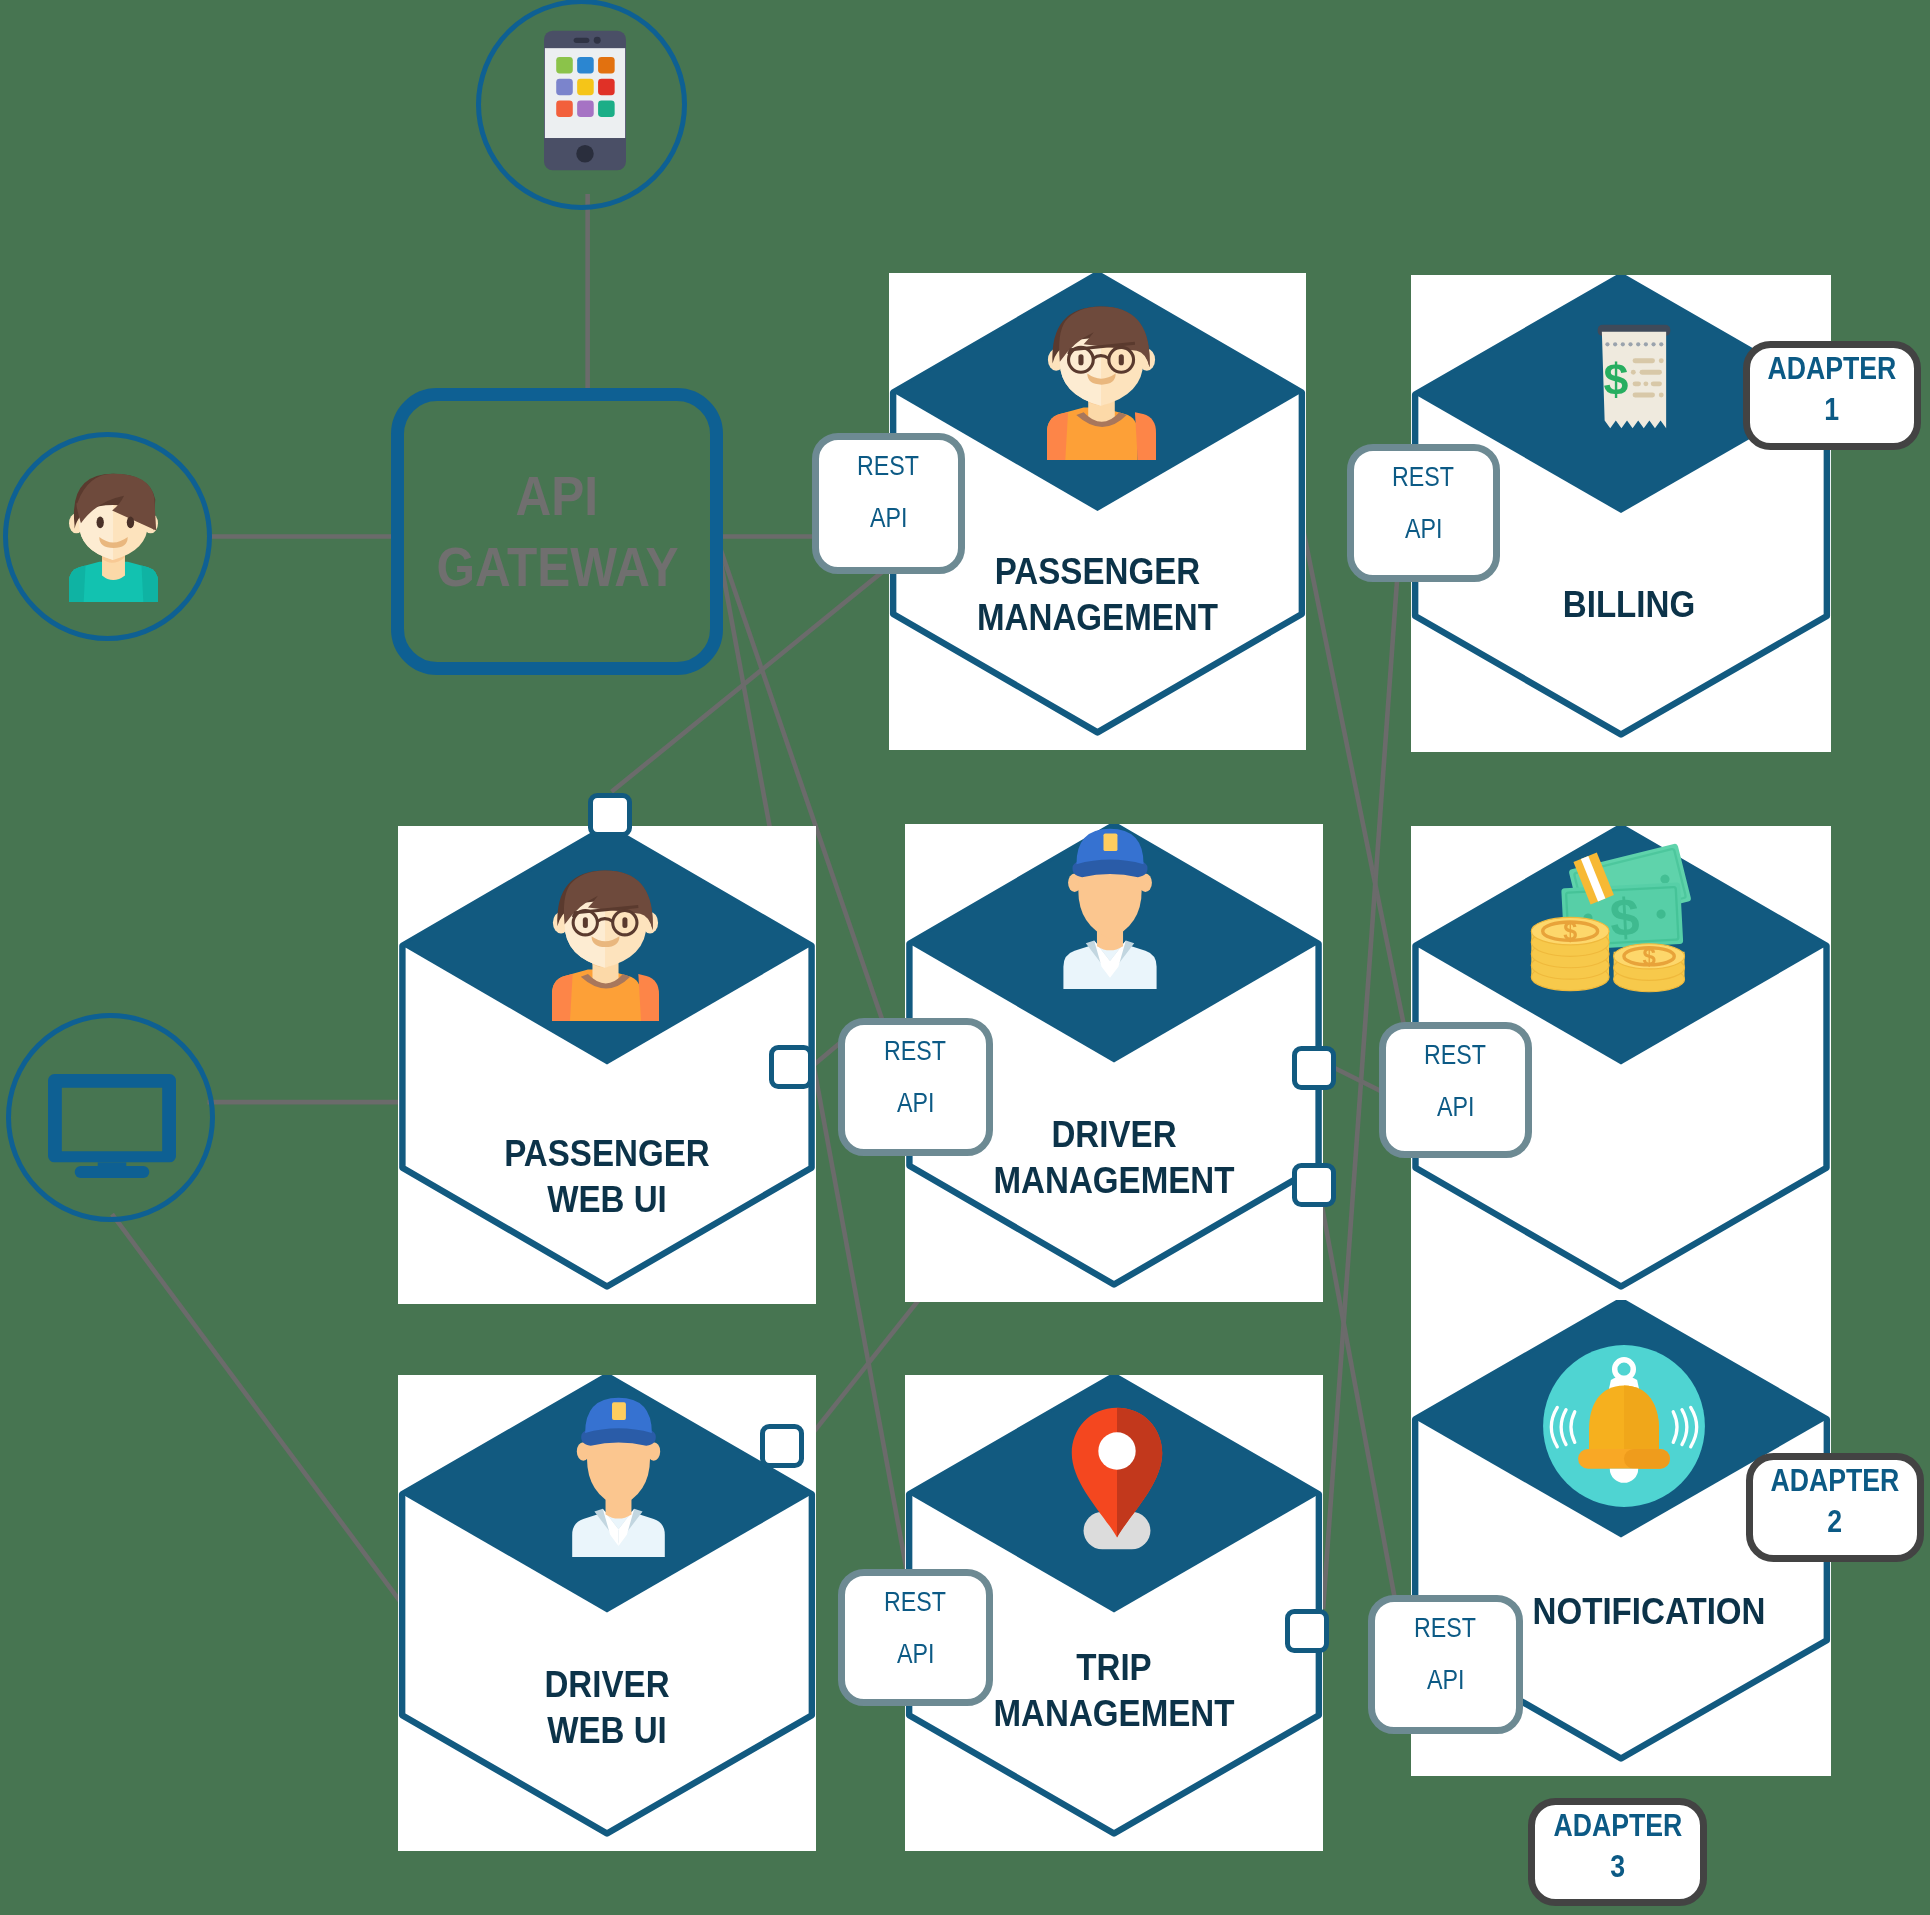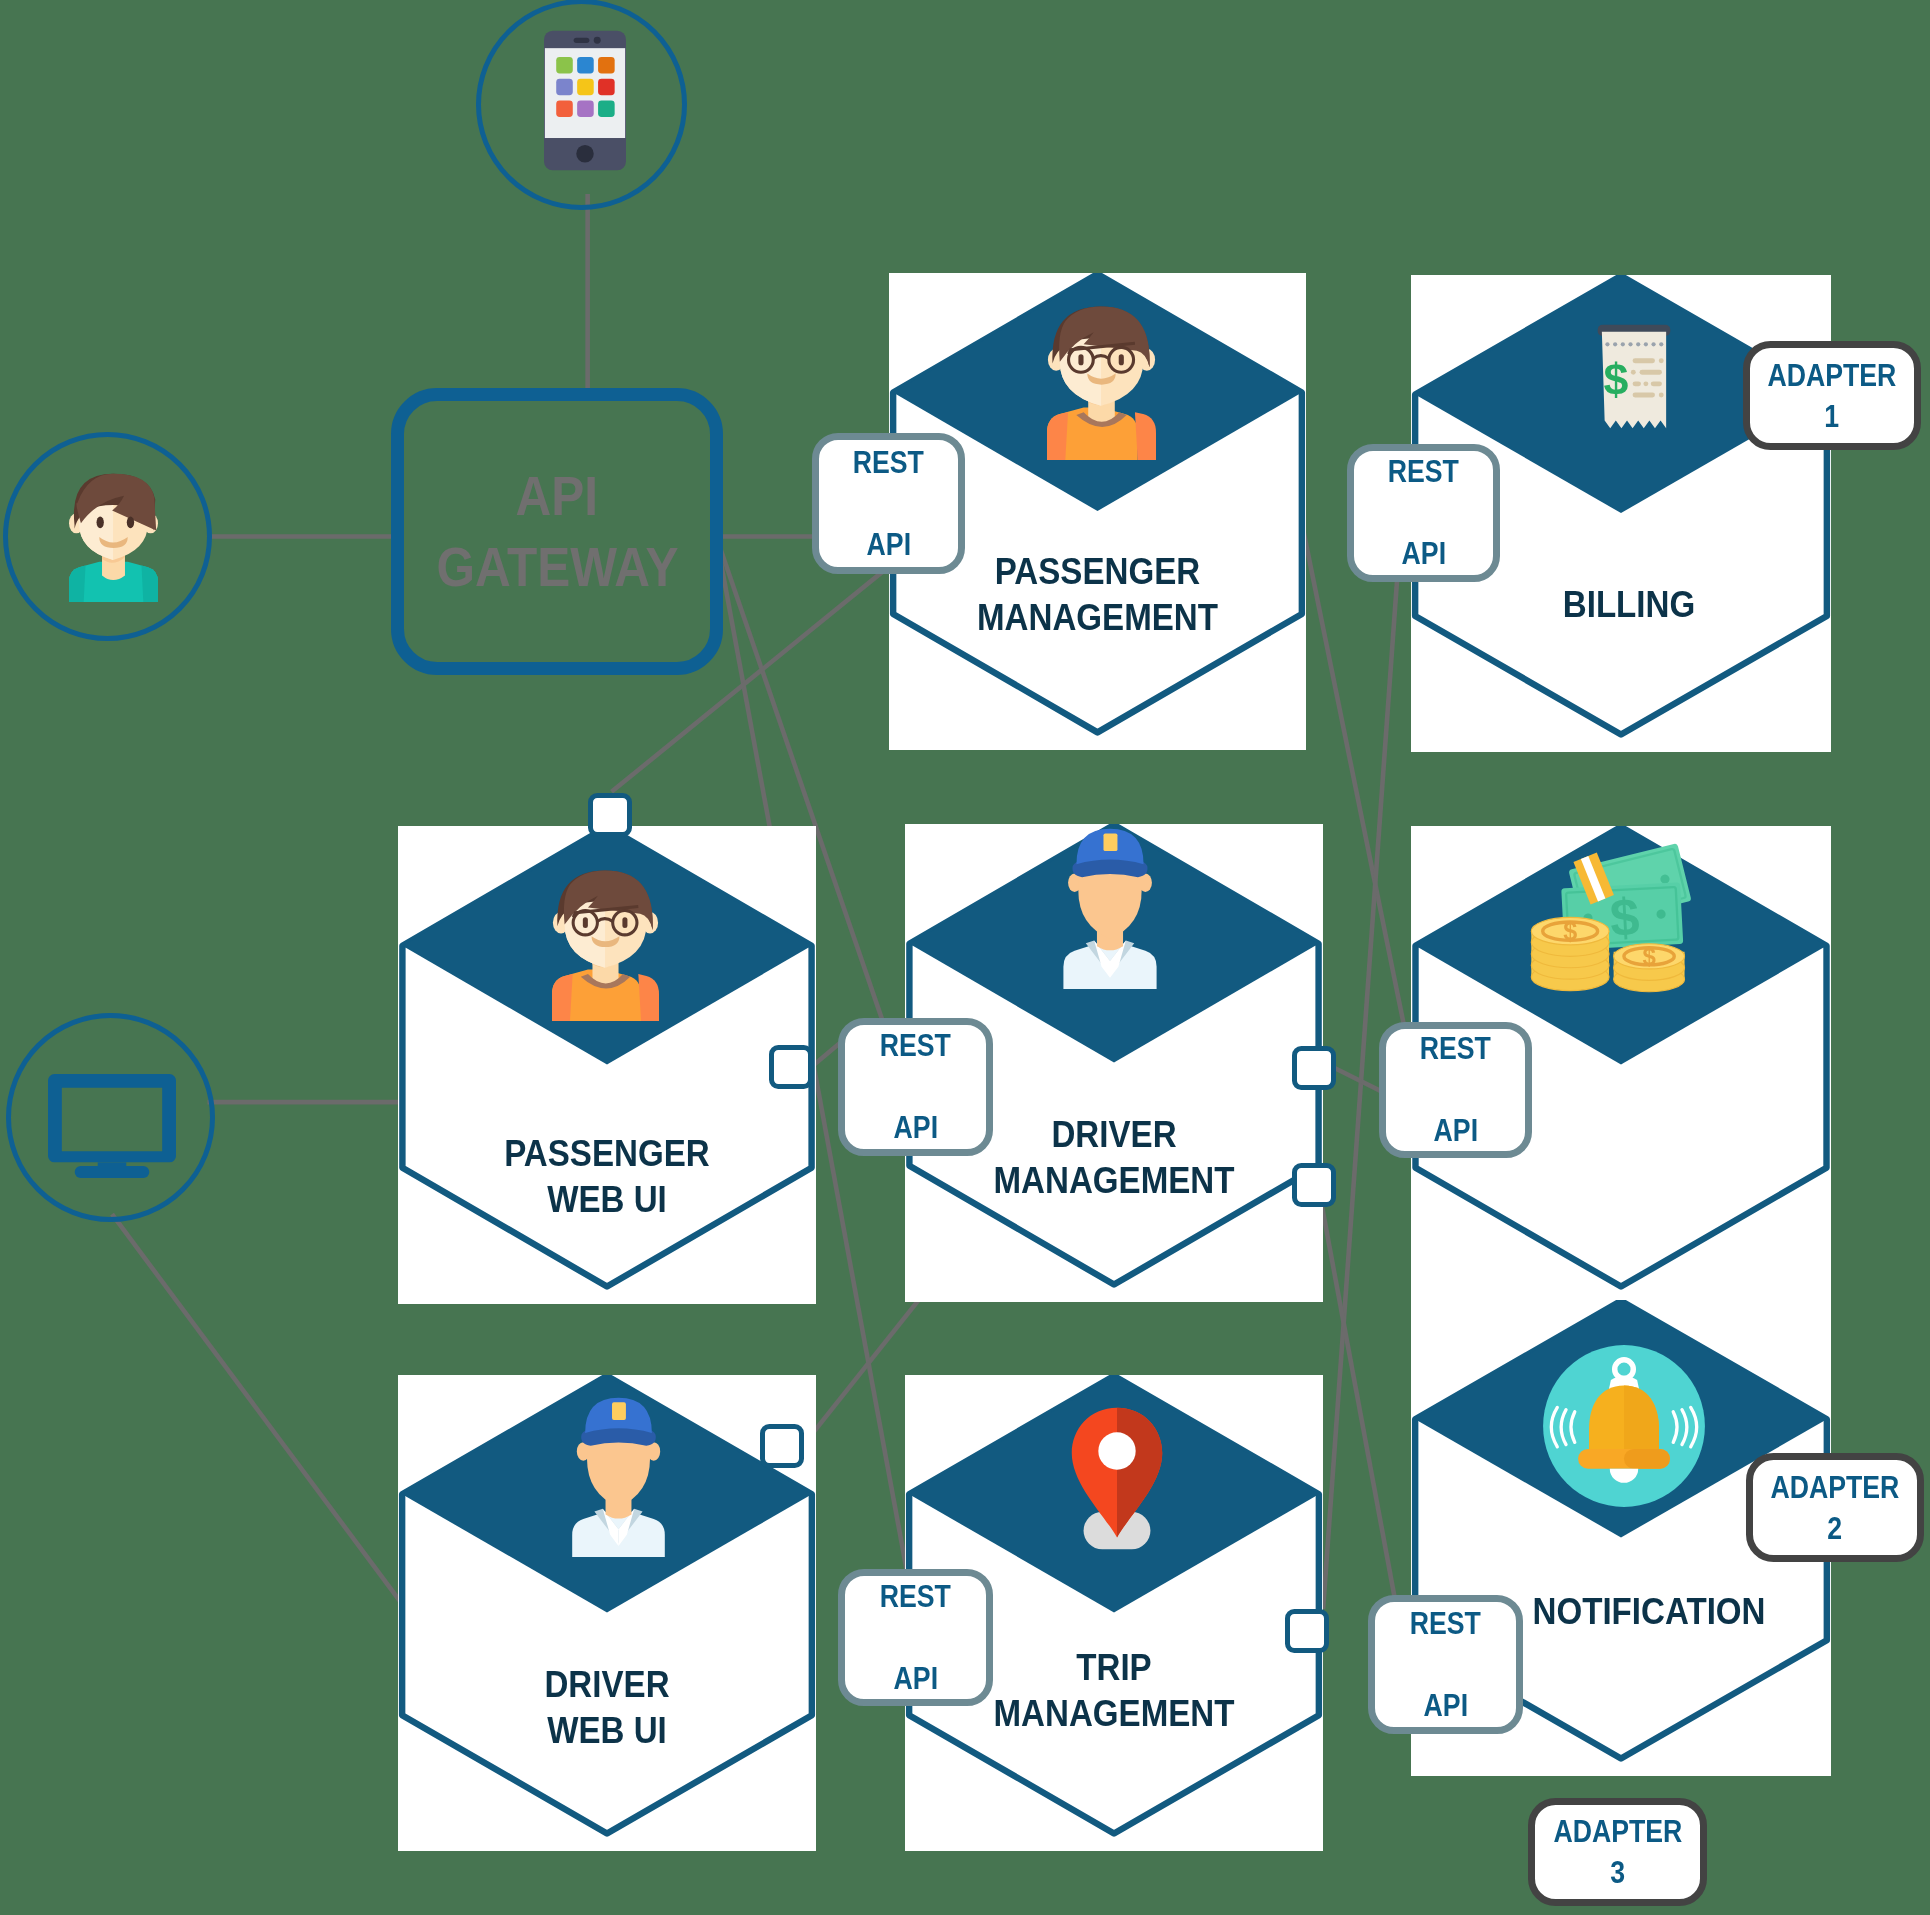--- a/index.html
+++ b/index.html
@@ -8,24 +8,24 @@
   #stage{position:relative;width:1930px;height:1916px;background:#477551;}
   .abs{position:absolute;}
   svg{display:block;}
   #links{position:absolute;left:0;top:0;width:1930px;height:1916px;z-index:5;}
   .card{position:absolute;background:#ffffff;z-index:10;}
   .hexwrap{position:absolute;left:0;top:0;}
   .svc-label{position:absolute;left:0;width:100%;text-align:center;color:#0c3349;
              font-weight:700;font-size:36px;line-height:46px;}
   .svc-label>div{transform:scaleX(0.92);}
   .badge{position:absolute;background:#fff;box-sizing:border-box;display:flex;
-         flex-direction:column;align-items:center;justify-content:center;z-index:30;}
+         flex-direction:column;align-items:center;z-index:30;}
   .badge>div{transform:scaleX(0.86);}
   .badge.rest{border:7.3px solid #6d8a93;border-radius:26px;color:#0c5a85;
-              font-weight:700;font-size:31px;line-height:52px;gap:30px;}
+              font-weight:400;font-size:27px;line-height:52px;}
   .badge.adapter{border:7.3px solid #434343;border-radius:27.5px;color:#0c5a85;
                  font-weight:700;font-size:31px;line-height:41px;}
   .port{position:absolute;background:#fff;border:5.5px solid #125a80;border-radius:9.2px;
         box-sizing:border-box;z-index:20;}
   .circle-actor{position:absolute;border-radius:50%;border:5.5px solid #0e6093;
                 box-sizing:border-box;z-index:10;}
   .gateway{position:absolute;border:13px solid #0e6093;border-radius:46px;
            box-sizing:border-box;z-index:10;}
   .gw-text{position:absolute;left:0;top:0;width:100%;height:100%;display:flex;
            flex-direction:column;align-items:center;justify-content:center;

